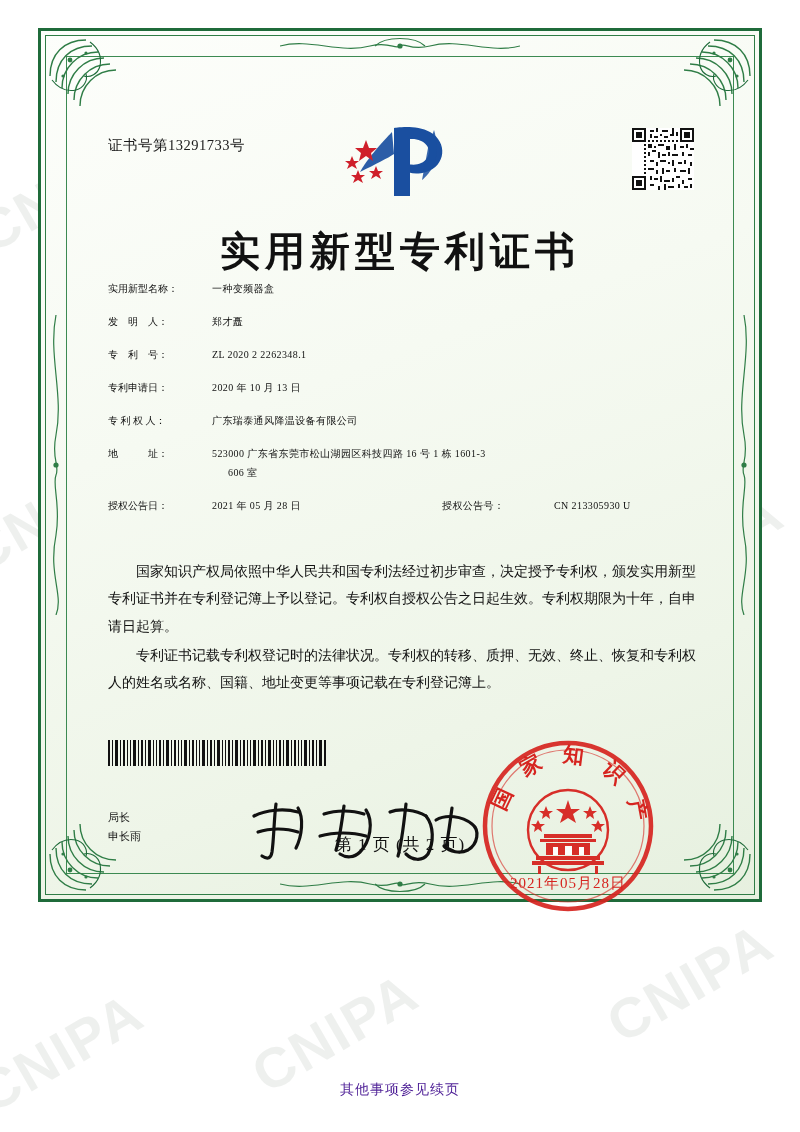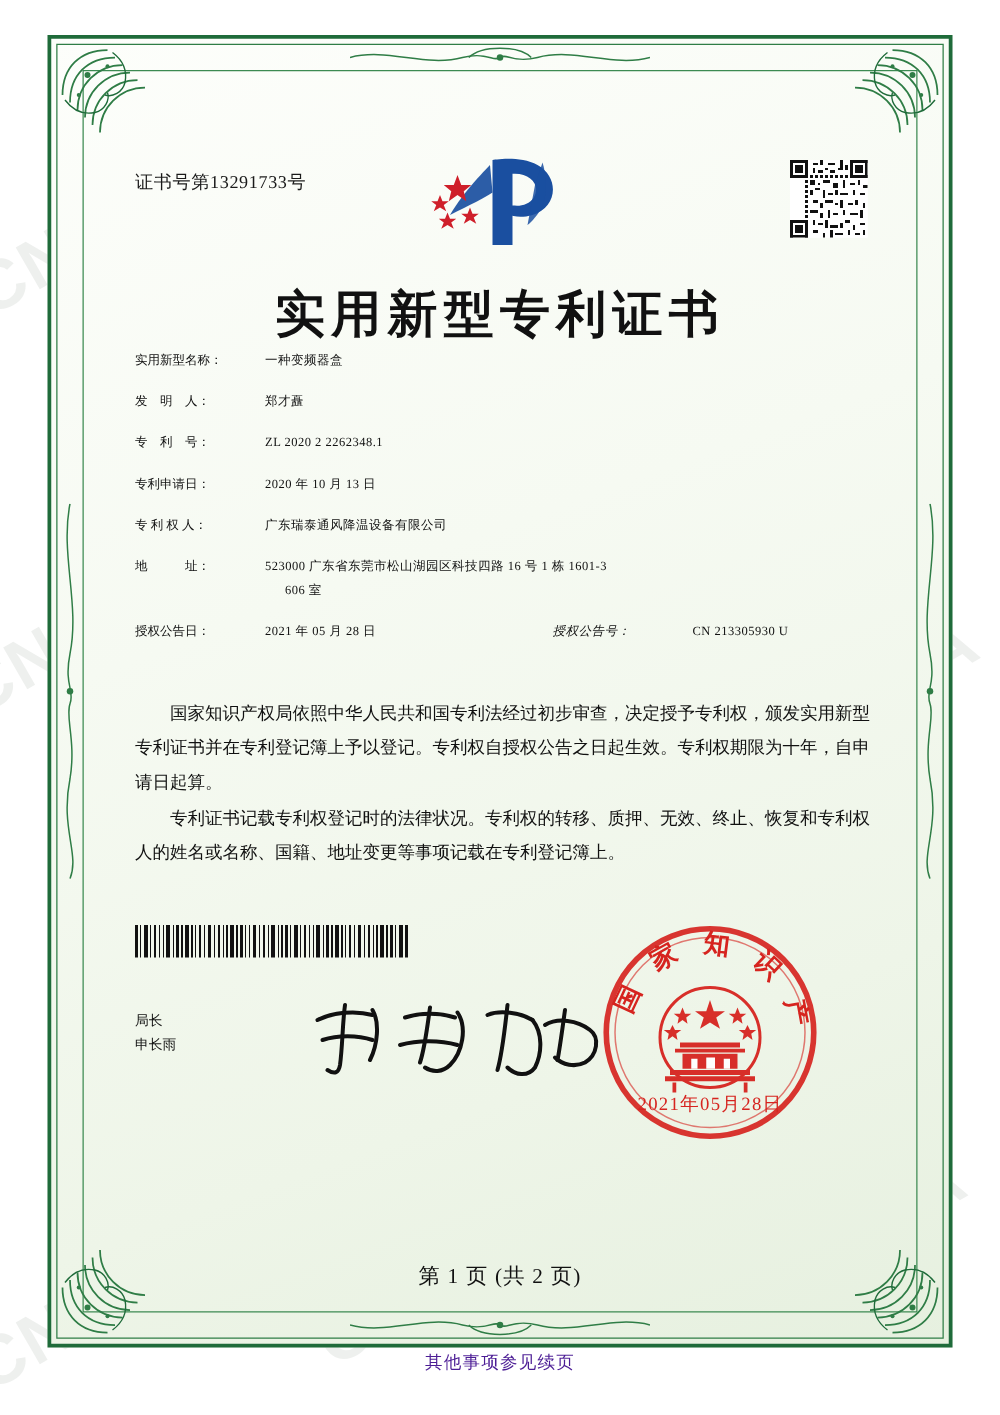--- a/index.html
+++ b/index.html
@@ -14,21 +14,21 @@
     position: relative;
     overflow: hidden;
   }
 
   
   #certificate {
     position: absolute;
     left: 38px;
     top: 28px;
     width: 724px;
-    height: 1050px;
+    height: 874px;
     background: linear-gradient(160deg, #fdfefb 0%, #f6faf2 40%, #eef5e8 75%, #e6f0df 100%);
     box-sizing: border-box;
   }
 
   .frame-outer {
     position: absolute;
     left: 0; top: 0; right: 0; bottom: 0;
     border: 3px solid #1f6b3a;
     box-sizing: border-box;
   }
@@ -158,21 +158,21 @@
   }
   .field-value .second-line {
     display: block;
     margin-top: 9px;
     padding-left: 16px;
   }
   .field-row.inline-two .field-value {
     display: flex;
   }
   .field-row.inline-two .v1 { width: 230px; flex: 0 0 230px; }
-  .field-row.inline-two .l2 { width: 112px; flex: 0 0 112px; white-space: pre; font-style: italic; }
+  .field-row.inline-two .l2 { width: 112px; flex: 0 0 112px; white-space: pre; }
 
   .paragraphs {
     position: absolute;
     left: 8px;
     right: 4px;
     top: 450px;
     font-size: 14px;
     color: #111;
     line-height: 1.95;
     text-align: justify;

